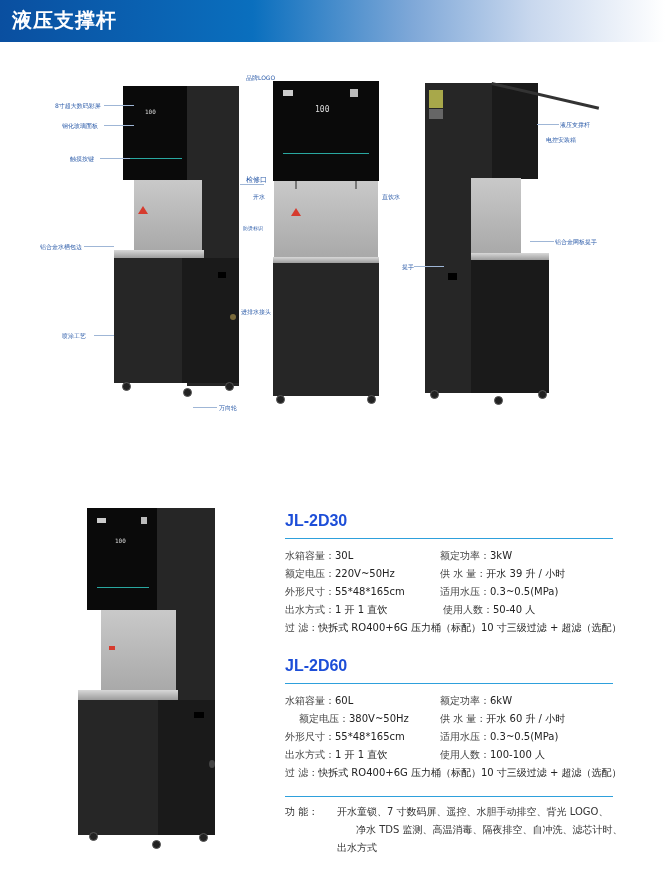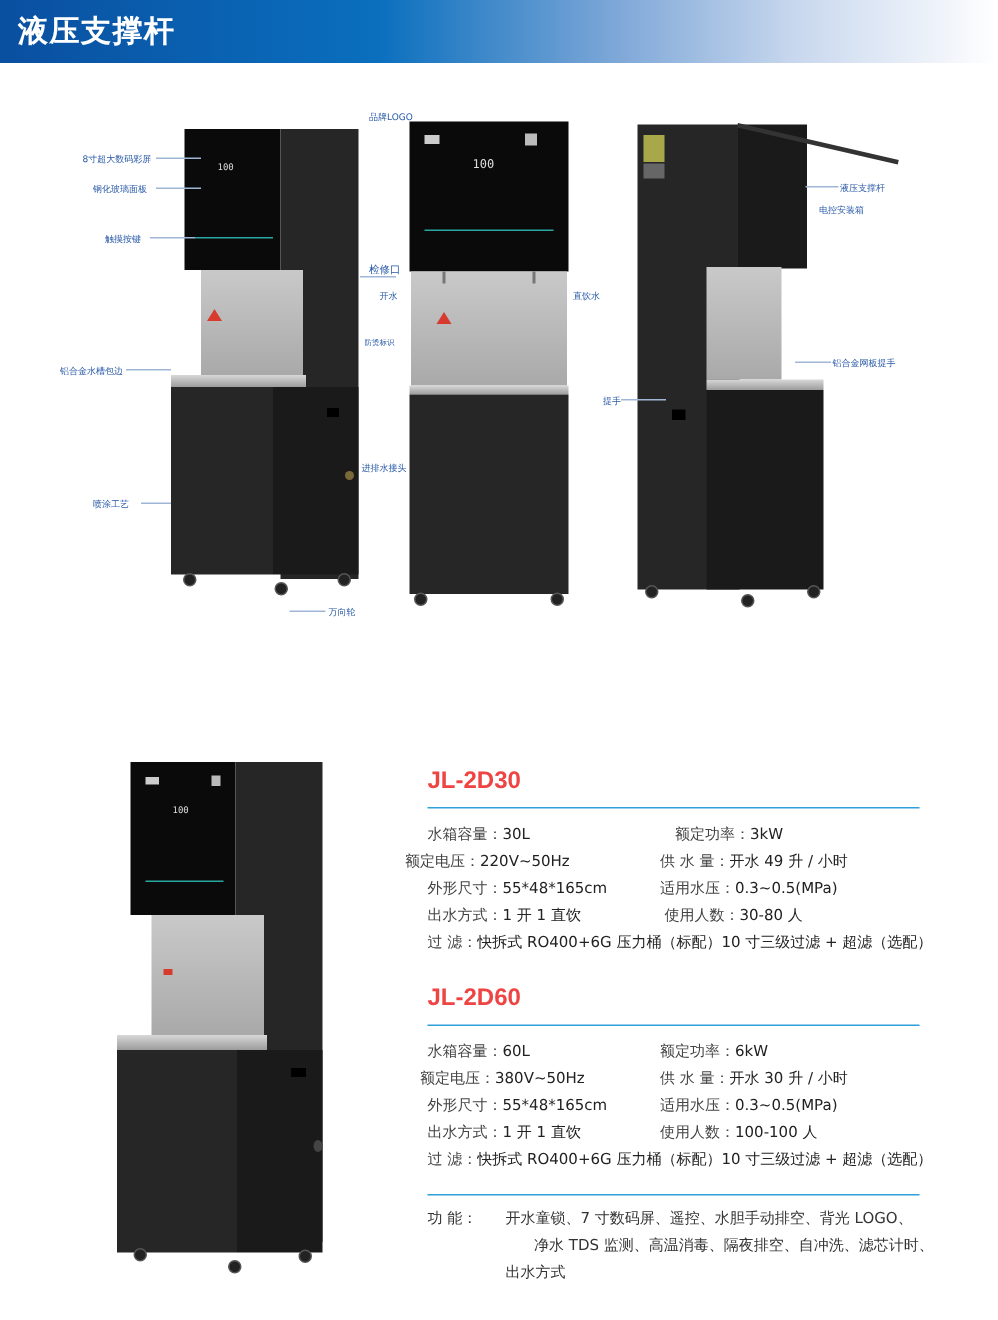--- a/index.html
+++ b/index.html
@@ -26,21 +26,21 @@
   .darker { background: #1a1a1a; }
   .panel { background: #0a0a0a; }
   .steel { background: linear-gradient(180deg,#c9c9c9,#a9a9a9); }
   .tray { background: linear-gradient(180deg,#d8d8d8,#9c9c9c); }
   .wheel { position: absolute; width: 9px; height: 9px; border-radius: 50%; background: #222; border: 1px solid #555; }
   .screen-strip { position:absolute; height:1px; background:#29a7a0; }
   .screen-txt { position:absolute; color:#ddd; font-size:6px; font-family:"DejaVu Sans Mono", monospace; }
   .warn { position:absolute; width:0; height:0; border-left:5px solid transparent; border-right:5px solid transparent; border-bottom:8px solid #d63b2e; }
 
   .model {
-    position: absolute; left: 285px; font-size: 16px; font-weight: bold; color: #ef4444;
+    position: absolute; left: 285px; font-size: 16px; font-weight: bold; color: #1d4ed8;
     font-family: "Liberation Sans", sans-serif;
   }
   .rule { position: absolute; left: 285px; width: 328px; height: 1px; background: #2ea0dc; }
   .spec {
     position: absolute; font-size: 10px; color: #333; white-space: nowrap;
   }
   .spec .k { color: #444; }
   .spec .v { color: #222; }
 </style>
 </head>
@@ -148,43 +148,43 @@
   <div class="wheel" style="left:89px;top:832px;"></div>
   <div class="wheel" style="left:152px;top:840px;"></div>
   <div class="wheel" style="left:199px;top:833px;"></div>
 </div>
 
 <div>
   <div class="model" style="top:512px;">JL-2D30</div>
   <div class="rule" style="top:538px;"></div>
 
   <div class="spec" style="left:285px;top:549px;"><span class="k">水箱容量：</span><span class="v">30L</span></div>
-  <div class="spec" style="left:450px;top:549px;"><span class="k">额定功率：</span><span class="v">3kW</span></div>
+  <div class="spec" style="left:440px;top:549px;"><span class="k">额定功率：</span><span class="v">3kW</span></div>
 
-  <div class="spec" style="left:270px;top:567px;"><span class="k">额定电压：</span><span class="v">220V~50Hz</span></div>
-  <div class="spec" style="left:440px;top:567px;"><span class="k">供  水  量：</span><span class="v">开水 49 升 / 小时</span></div>
+  <div class="spec" style="left:285px;top:567px;"><span class="k">额定电压：</span><span class="v">220V~50Hz</span></div>
+  <div class="spec" style="left:440px;top:567px;"><span class="k">供  水  量：</span><span class="v">开水 39 升 / 小时</span></div>
 
   <div class="spec" style="left:285px;top:585px;"><span class="k">外形尺寸：</span><span class="v">55*48*165cm</span></div>
   <div class="spec" style="left:440px;top:585px;"><span class="k">适用水压：</span><span class="v">0.3~0.5(MPa)</span></div>
 
   <div class="spec" style="left:285px;top:603px;"><span class="k">出水方式：</span><span class="v">1 开 1 直饮</span></div>
-  <div class="spec" style="left:443px;top:603px;"><span class="k">使用人数：</span><span class="v">30-80 人</span></div>
+  <div class="spec" style="left:443px;top:603px;"><span class="k">使用人数：</span><span class="v">50-40 人</span></div>
 
   <div class="spec" style="left:285px;top:621px;"><span class="k">过      滤：</span><span class="v">快拆式 RO400+6G 压力桶（标配）10 寸三级过滤 + 超滤（选配）</span></div>
 </div>
 
 <div>
   <div class="model" style="top:657px;">JL-2D60</div>
   <div class="rule" style="top:683px;"></div>
 
   <div class="spec" style="left:285px;top:694px;"><span class="k">水箱容量：</span><span class="v">60L</span></div>
   <div class="spec" style="left:440px;top:694px;"><span class="k">额定功率：</span><span class="v">6kW</span></div>
 
-  <div class="spec" style="left:280px;top:712px;"><span class="k">额定电压：</span><span class="v">380V~50Hz</span></div>
-  <div class="spec" style="left:440px;top:712px;"><span class="k">供  水  量：</span><span class="v">开水 30 升 / 小时</span></div>
+  <div class="spec" style="left:299px;top:712px;"><span class="k">额定电压：</span><span class="v">380V~50Hz</span></div>
+  <div class="spec" style="left:440px;top:712px;"><span class="k">供  水  量：</span><span class="v">开水 60 升 / 小时</span></div>
 
   <div class="spec" style="left:285px;top:730px;"><span class="k">外形尺寸：</span><span class="v">55*48*165cm</span></div>
   <div class="spec" style="left:440px;top:730px;"><span class="k">适用水压：</span><span class="v">0.3~0.5(MPa)</span></div>
 
   <div class="spec" style="left:285px;top:748px;"><span class="k">出水方式：</span><span class="v">1 开 1 直饮</span></div>
   <div class="spec" style="left:440px;top:748px;"><span class="k">使用人数：</span><span class="v">100-100 人</span></div>
 
   <div class="spec" style="left:285px;top:766px;"><span class="k">过      滤：</span><span class="v">快拆式 RO400+6G 压力桶（标配）10 寸三级过滤 + 超滤（选配）</span></div>
 </div>
 

